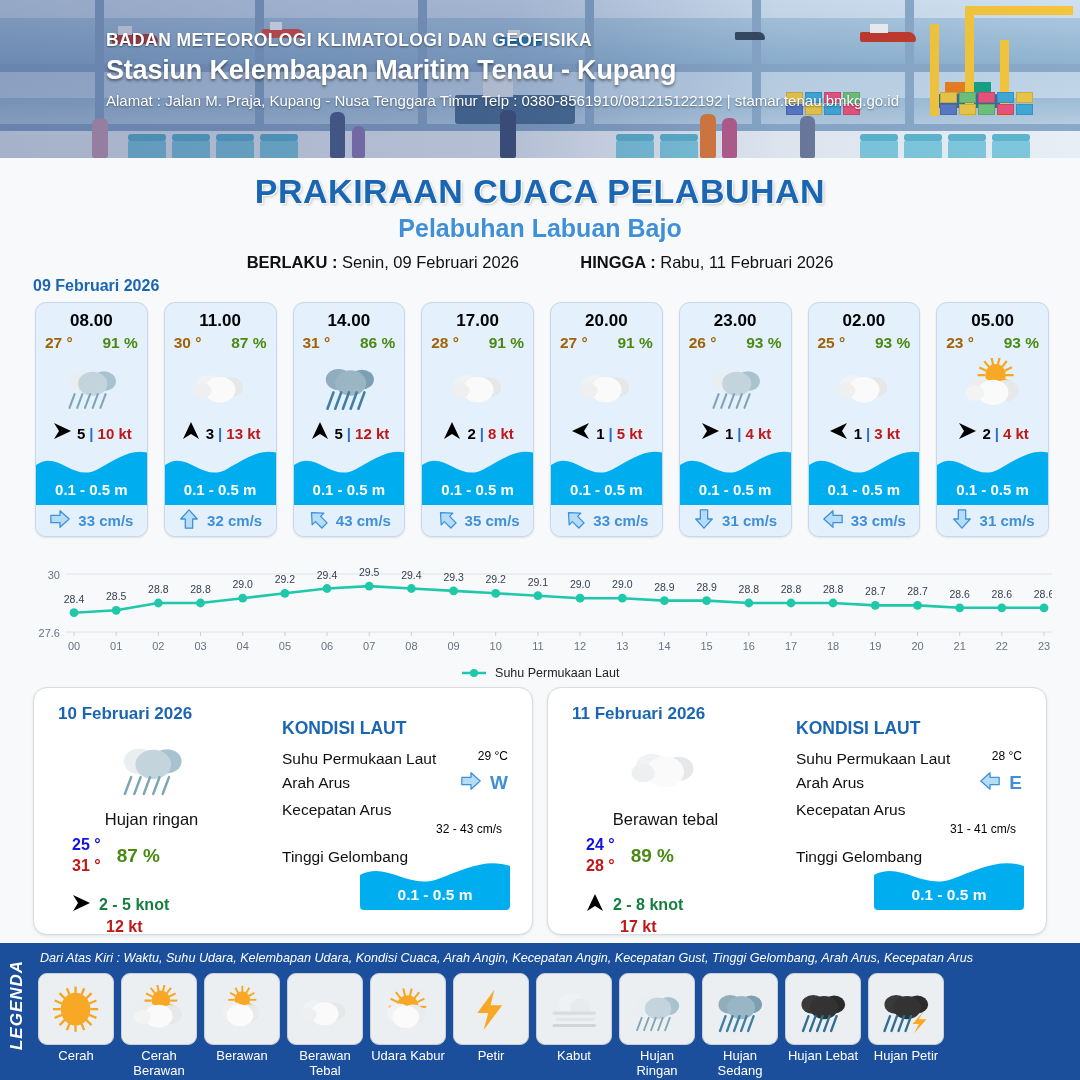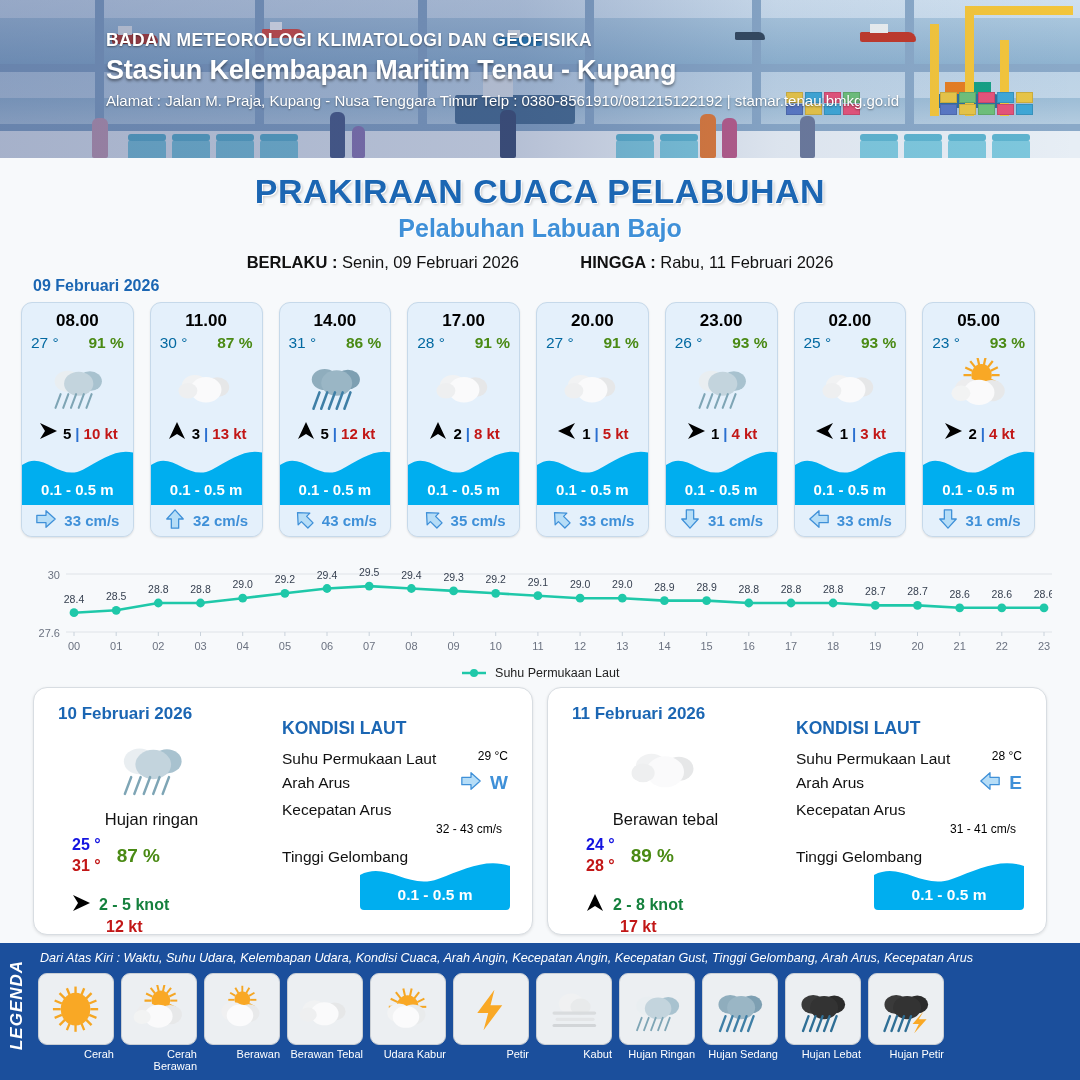--- a/index.html
+++ b/index.html
@@ -68,28 +68,28 @@
      text-shadow:1px 1px 0 #ffffff, 2px 2px 3px rgba(0,0,0,.18); }
   .title2 { font-size:25px; font-weight:bold; color:#3f90d8; margin-top:3px;
      text-shadow:1px 1px 0 #ffffff; }
   .validity { margin-top:10px; font-size:16.5px; color:#111; }
   .validity .lbl { font-weight:bold; }
   .validity .gap { display:inline-block; width:52px; }
 
   .daylabel { position:absolute; left:33px; top:277px; font-size:16px; font-weight:bold; color:#1b66b3; }
 
   
-  .cards { position:absolute; left:21px; top:302px; width:1014px; display:flex; gap:16px; }
+  .cards { position:absolute; left:35px; top:302px; width:1014px; display:flex; gap:16px; }
   .card {
     width:119px; background:#e4f0fb; border:1px solid #c6d9ea; border-radius:11px;
     overflow:hidden; position:relative; box-shadow:0 1px 2px rgba(0,0,0,.10);
   }
   .c-time { text-align:center; font-size:17px; font-weight:bold; color:#000; padding-top:8px; }
   .c-th { display:flex; justify-content:space-between; padding:3px 9px 0 9px; }
-  .c-temp { font-size:15.5px; font-weight:normal; color:#0369a1; }
+  .c-temp { font-size:15.5px; font-weight:bold; color:#a16207; }
   .c-hum  { font-size:15.5px; font-weight:bold; color:#4a8a14; }
   .c-icon { height:66px; display:flex; align-items:center; justify-content:center; }
   .c-wind { display:flex; align-items:center; justify-content:center; gap:4px; height:30px; }
   .c-wind .deg { font-size:15px; font-weight:bold; color:#000; }
   .c-wind .sep { color:#2a6fd0; font-weight:bold; font-size:15px;}
   .c-wind .kt  { font-size:15px; font-weight:bold; color:#c21717; }
   .c-wave { position:relative; height:57px; }
   .c-wave svg { position:absolute; left:0; top:0; }
   .c-wave .wv-txt { position:absolute; left:0; right:0; bottom:7px; text-align:center;
      font-size:15px; font-weight:bold; color:#fff; }
@@ -136,21 +136,21 @@
      background:#1b4f9c; }
   .lg-side span { position:absolute; left:-33px; top:52px; width:100px;
      transform:rotate(-90deg); color:#fff; font-size:17px; font-weight:bold;
      font-style:italic; letter-spacing:1px; text-align:center; }
   .lg-note { position:absolute; left:40px; top:8px; right:6px; color:#fff;
      font-size:12.6px; font-style:italic; }
   .lg-items { position:absolute; left:38px; top:30px; right:6px; display:flex; gap:7px; }
   .lg-item { width:76px; }
   .lg-box { width:76px; height:72px; background:#eceff2; border:1px solid #c9ced4;
      border-radius:9px; display:flex; align-items:center; justify-content:center; }
-  .lg-cap { text-align:right; color:#fff; font-size:11px; margin-top:3px; }
+  .lg-cap { text-align:center; color:#fff; font-size:13px; margin-top:3px; }
 </style>
 </head>
 <body>
 
 <div class="header">
   <div class="hdr-bg">
     <div class="hdr-sky"></div>
     <div class="hdr-sea"></div>
     <div class="hdr-sea2"></div>
     <div class="hdr-floor"></div>

